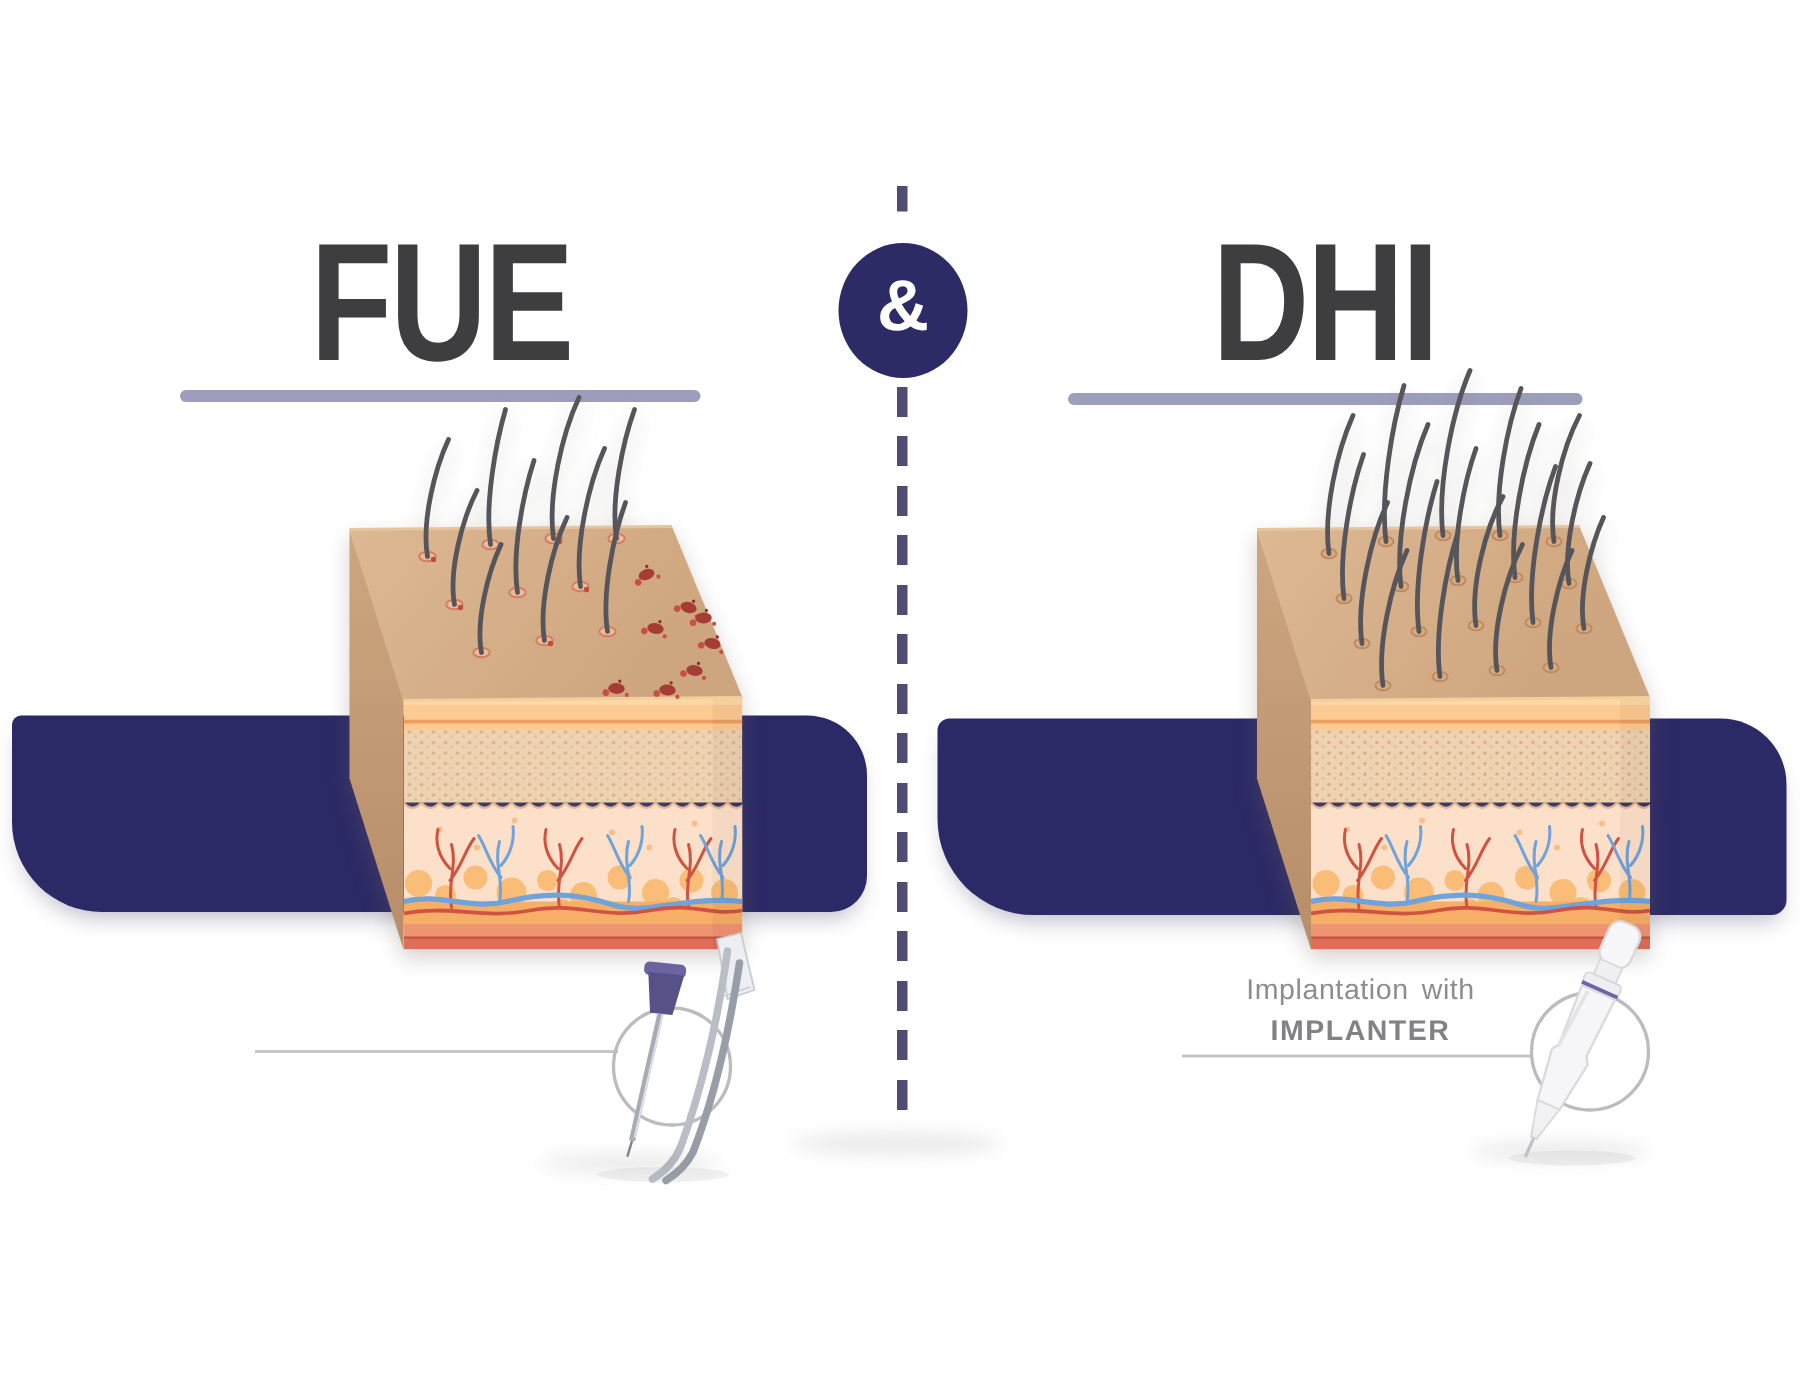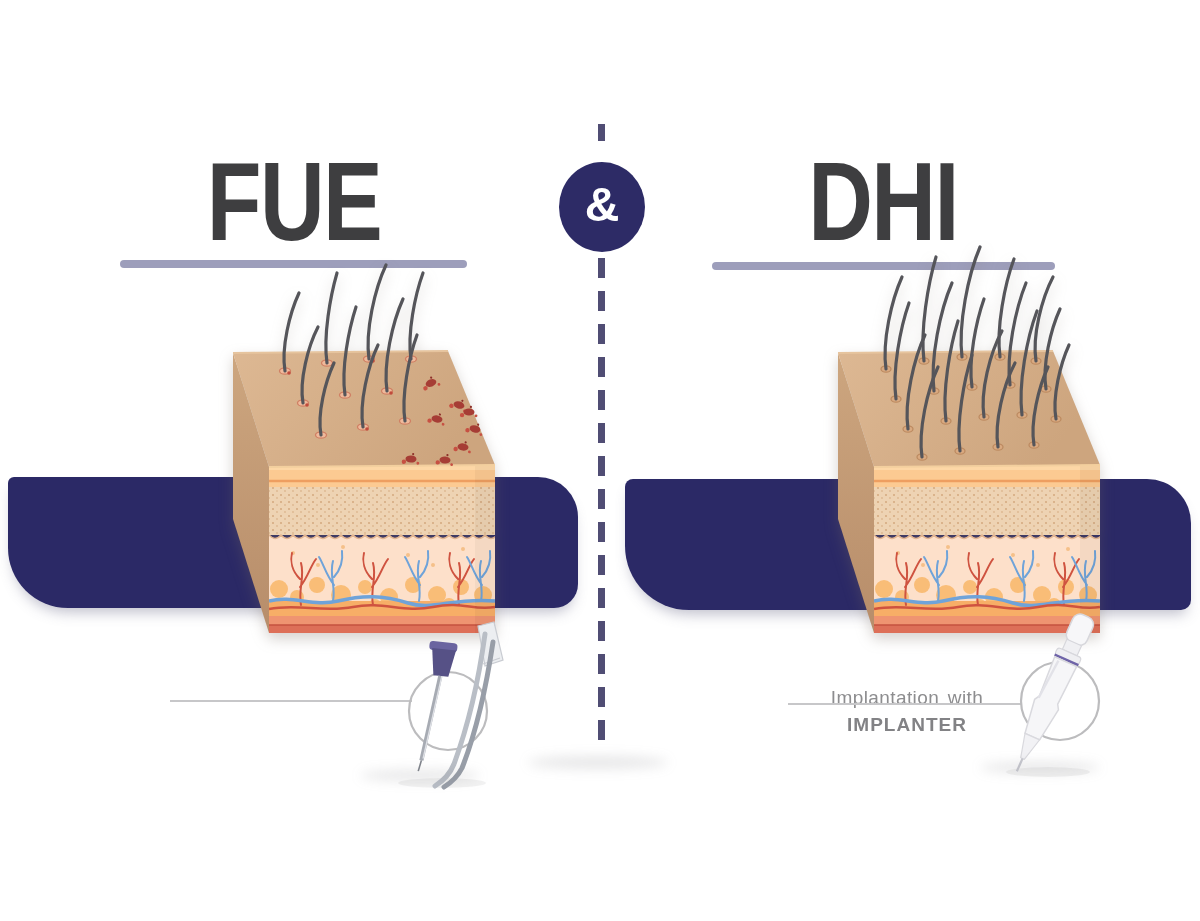--- a/index.html
+++ b/index.html
@@ -40,21 +40,21 @@
   
   .skin-svg{position:absolute;width:400px;height:470px;filter:drop-shadow(0 6px 7px rgba(120,105,95,.30));}
   #skin-left{left:223px;top:213px;}
   #skin-right{left:828px;top:213px;}
   
   .caption{
     position:absolute;width:330px;text-align:center;color:#8d8d8f;
     font-size:19px;line-height:27px;letter-spacing:.4px;word-spacing:3px;
   }
   #caption-left{left:130px;top:643px;}
-  #caption-right{left:742px;top:647px;margin-top:37px;}
+  #caption-right{left:742px;top:647px;}
   .caption .bold{font-weight:bold;color:#828285;letter-spacing:1px;}
   .caption-line{position:absolute;height:2px;background:#c7c7c9;}
   #caption-line-left{left:170px;top:700px;width:242px;}
   #caption-line-right{left:788px;top:703px;width:233px;}
   
   .tool-svg{position:absolute;width:140px;height:170px;}
   #tool-left{left:382px;top:620px;}
   #tool-right{left:990px;top:610px;}
   
   .smudge{position:absolute;background:rgba(120,120,125,.18);filter:blur(6px);border-radius:50%;}

